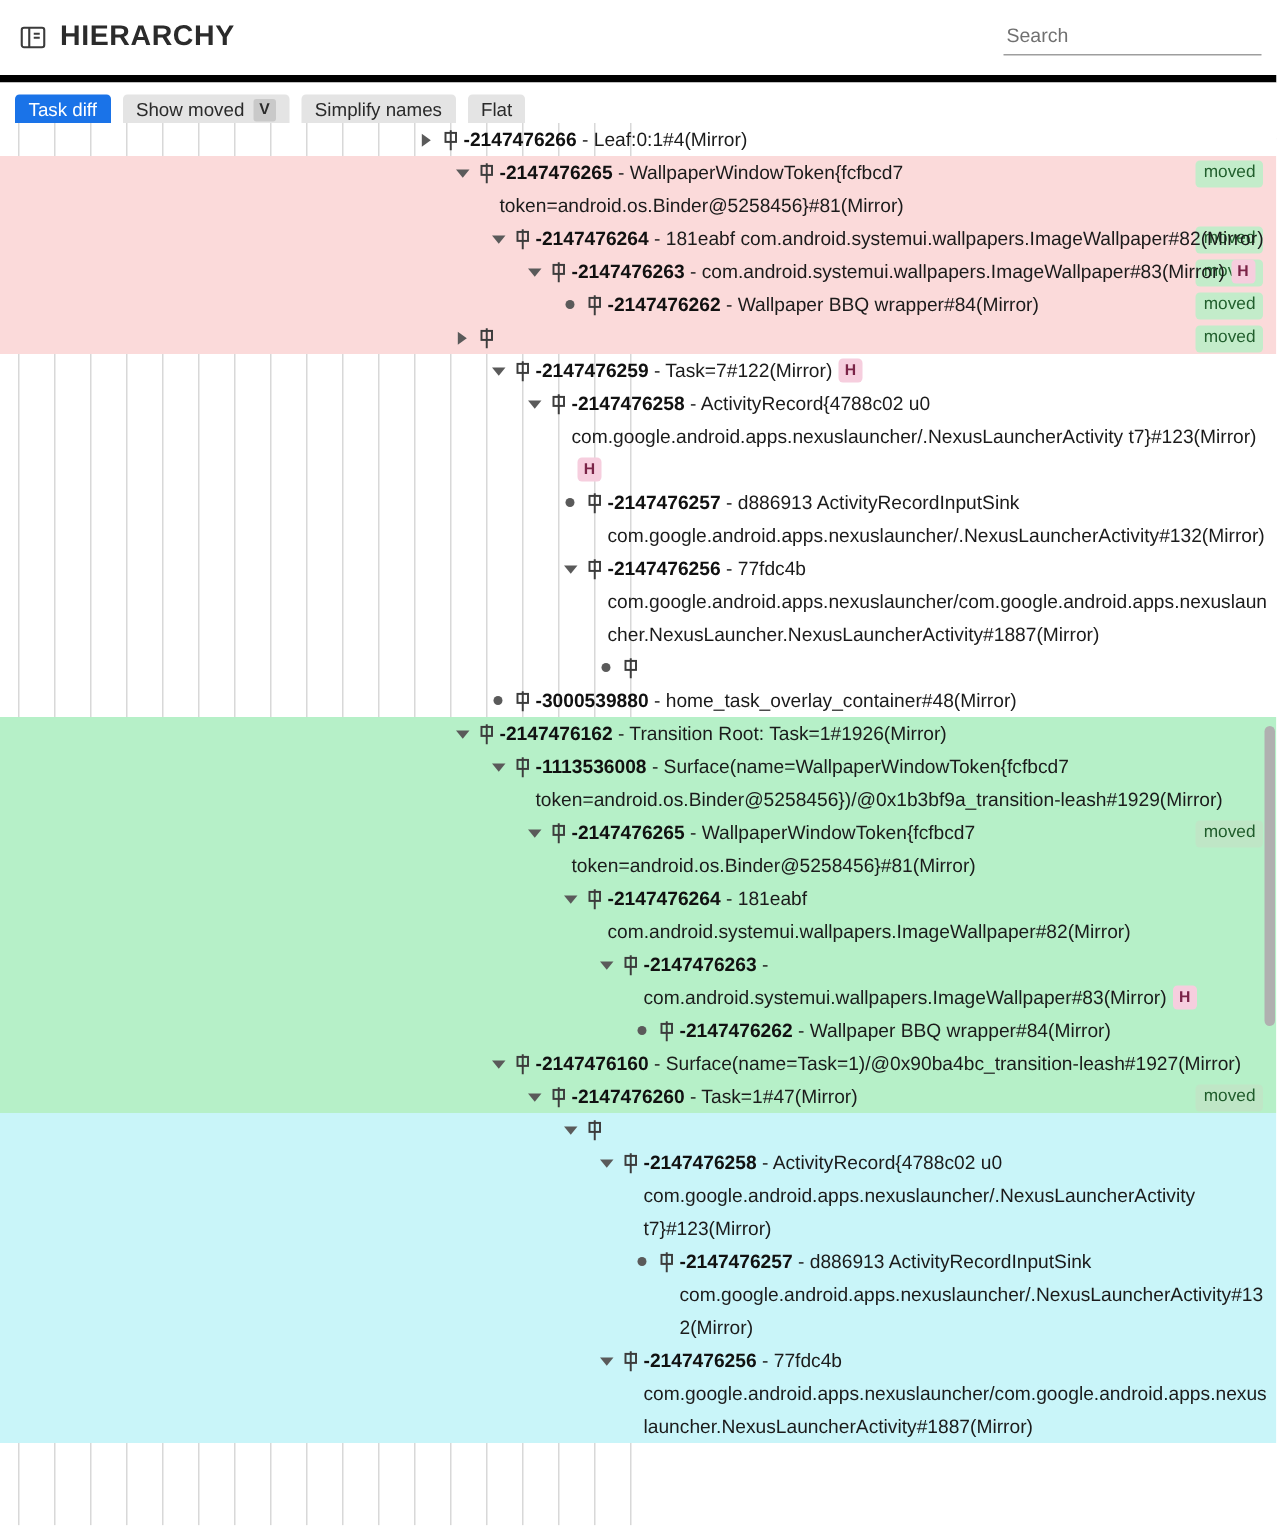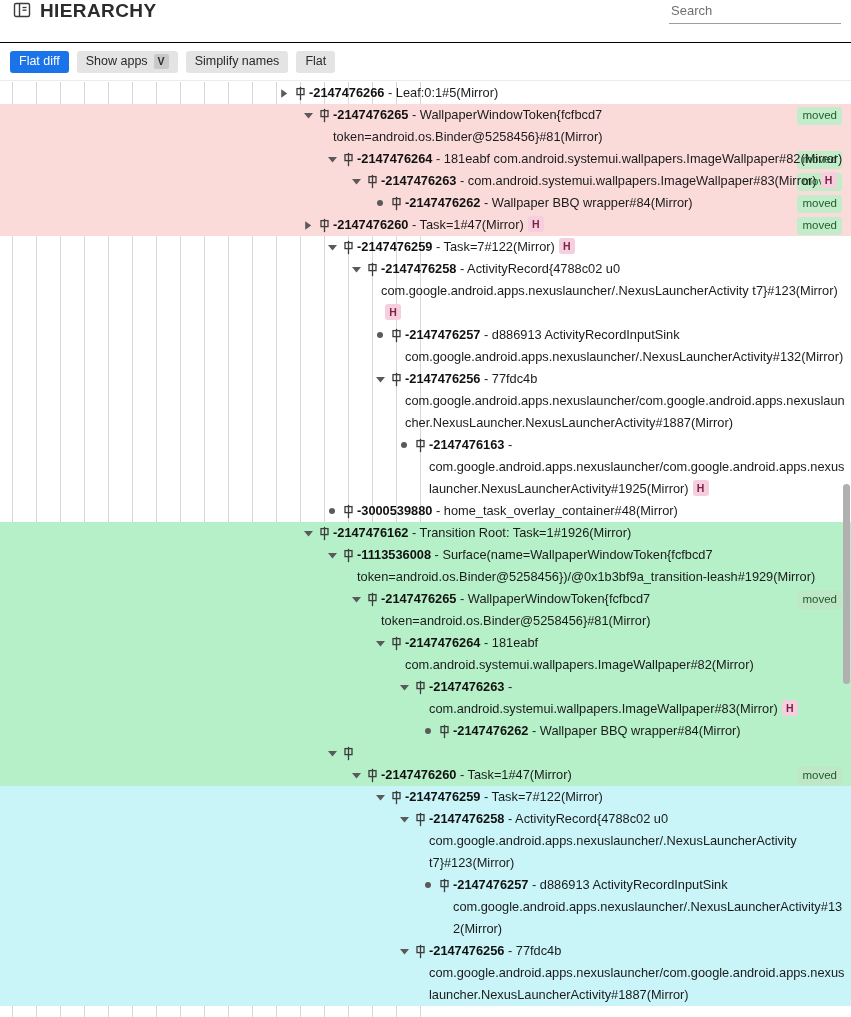--- a/index.html
+++ b/index.html
@@ -7,24 +7,24 @@
     margin: 0; padding: 0;
     width: 851px; height: 1017px;
     font-family: "Liberation Sans", sans-serif;
     background: #ffffff;
     overflow: hidden;
   }
   #app { width: 851px; height: 1017px; position: relative; overflow: hidden; }
 
   
   .header {
-    height: 43px;
-    display: flex; 
+    height: 55px;
+    display: flex; align-items: center;
     padding: 0 10px 0 12px;
-    border-bottom: 1px solid #000000;
+    border-bottom: 5px solid #000000;
     background: #fff;
   }
   .hdr-icon {
     width: 19px; height: 19px; margin-right: 9px;
     display: inline-flex; align-items: center; justify-content: center;
     color: #3b3b3b;
   }
   .hdr-title {
     font-size: 19px; font-weight: bold; letter-spacing: .4px; color: #2b2b2b;
     white-space: nowrap;
@@ -147,23 +147,23 @@
       </svg>
     </span>
     <span class="hdr-title">HIERARCHY</span>
     <span class="hdr-spacer"></span>
     <span class="search-wrap">
       <input class="search-input" type="text" placeholder="Search" style="">
     </span>
   </div>
 
   <div class="toolbar">
-    <button class="chip active">Flat diff</button>
+    <button class="chip active">Task diff</button>
     <button class="chip">
-      <span>Show apps</span>
+      <span>Show moved</span>
       <span class="kbd">V</span>
     </button>
     <button class="chip">Simplify names</button>
     <button class="chip">Flat</button>
   </div>
 
   <div class="tree">
     <div class="guides" id="guides">
         <div class="guide" style="left: 12px;"></div>
         <div class="guide" style="left: 36px;"></div>
@@ -192,21 +192,21 @@
               <svg width="11" height="11" viewBox="0 0 11 11">
                 <path d="M2.2 1.2 L8.2 5.5 L2.2 9.8 Z" fill="#5a5a5a"></path>
               </svg>
             </span>
             <span class="pin">
               <svg width="13" height="15" viewBox="0 0 13 15">
                 <line x1="6.5" y1="0.8" x2="6.5" y2="14.2" stroke="#3c3c3c" stroke-width="1.3"></line>
                 <rect x="3" y="2.6" width="7" height="6" fill="none" stroke="#3c3c3c" stroke-width="1.3"></rect>
               </svg>
             </span>
-            <span class="label"><span class="nid">-2147476266</span><span class="desc"> - Leaf:0:1#5(Mirror)</span></span>
+            <span class="label"><span class="nid">-2147476266</span><span class="desc"> - Leaf:0:1#4(Mirror)</span></span>
           </div>
         </div>
         <div class="row h-pink">
           <div class="rowinner">
             <span class="spacer" style="width: 300px;"></span>
             <span class="twisty">
               <svg width="11" height="11" viewBox="0 0 11 11">
                 <path d="M1 3 L10 3 L5.5 8.5 Z" fill="#5a5a5a"></path>
               </svg>
             </span>
@@ -279,21 +279,20 @@
               <svg width="11" height="11" viewBox="0 0 11 11">
                 <path d="M2.2 1.2 L8.2 5.5 L2.2 9.8 Z" fill="#5a5a5a"></path>
               </svg>
             </span>
             <span class="pin">
               <svg width="13" height="15" viewBox="0 0 13 15">
                 <line x1="6.5" y1="0.8" x2="6.5" y2="14.2" stroke="#3c3c3c" stroke-width="1.3"></line>
                 <rect x="3" y="2.6" width="7" height="6" fill="none" stroke="#3c3c3c" stroke-width="1.3"></rect>
               </svg>
             </span>
-            <span class="label"><span class="nid">-2147476260</span><span class="desc"> - Task=1#47(Mirror)</span><span class="badge-h">H</span></span>
           </div>
           <span class="badge-moved">moved</span>
         </div>
         <div class="row ">
           <div class="rowinner">
             <span class="spacer" style="width: 324px;"></span>
             <span class="twisty">
               <svg width="11" height="11" viewBox="0 0 11 11">
                 <path d="M1 3 L10 3 L5.5 8.5 Z" fill="#5a5a5a"></path>
               </svg>
@@ -361,21 +360,20 @@
             <span class="spacer" style="width: 396px;"></span>
             <span class="twisty empty">
               <span class="dot"></span>
             </span>
             <span class="pin">
               <svg width="13" height="15" viewBox="0 0 13 15">
                 <line x1="6.5" y1="0.8" x2="6.5" y2="14.2" stroke="#3c3c3c" stroke-width="1.3"></line>
                 <rect x="3" y="2.6" width="7" height="6" fill="none" stroke="#3c3c3c" stroke-width="1.3"></rect>
               </svg>
             </span>
-            <span class="label"><span class="nid">-2147476163</span><span class="desc"> - com.google.android.apps.nexuslauncher/com.google.android.apps.nexuslauncher.NexusLauncherActivity#1925(Mirror)</span><span class="badge-h">H</span></span>
           </div>
         </div>
         <div class="row ">
           <div class="rowinner">
             <span class="spacer" style="width: 324px;"></span>
             <span class="twisty empty">
               <span class="dot"></span>
             </span>
             <span class="pin">
               <svg width="13" height="15" viewBox="0 0 13 15">
@@ -494,20 +492,21 @@
               <svg width="11" height="11" viewBox="0 0 11 11">
                 <path d="M1 3 L10 3 L5.5 8.5 Z" fill="#5a5a5a"></path>
               </svg>
             </span>
             <span class="pin">
               <svg width="13" height="15" viewBox="0 0 13 15">
                 <line x1="6.5" y1="0.8" x2="6.5" y2="14.2" stroke="#3c3c3c" stroke-width="1.3"></line>
                 <rect x="3" y="2.6" width="7" height="6" fill="none" stroke="#3c3c3c" stroke-width="1.3"></rect>
               </svg>
             </span>
+            <span class="label"><span class="nid">-2147476160</span><span class="desc"> - Surface(name=Task=1)/@0x90ba4bc_transition-leash#1927(Mirror)</span></span>
           </div>
         </div>
         <div class="row h-green">
           <div class="rowinner">
             <span class="spacer" style="width: 348px;"></span>
             <span class="twisty">
               <svg width="11" height="11" viewBox="0 0 11 11">
                 <path d="M1 3 L10 3 L5.5 8.5 Z" fill="#5a5a5a"></path>
               </svg>
             </span>
@@ -528,21 +527,20 @@
               <svg width="11" height="11" viewBox="0 0 11 11">
                 <path d="M1 3 L10 3 L5.5 8.5 Z" fill="#5a5a5a"></path>
               </svg>
             </span>
             <span class="pin">
               <svg width="13" height="15" viewBox="0 0 13 15">
                 <line x1="6.5" y1="0.8" x2="6.5" y2="14.2" stroke="#3c3c3c" stroke-width="1.3"></line>
                 <rect x="3" y="2.6" width="7" height="6" fill="none" stroke="#3c3c3c" stroke-width="1.3"></rect>
               </svg>
             </span>
-            <span class="label"><span class="nid">-2147476259</span><span class="desc"> - Task=7#122(Mirror)</span></span>
           </div>
         </div>
         <div class="row h-cyan">
           <div class="rowinner">
             <span class="spacer" style="width: 396px;"></span>
             <span class="twisty">
               <svg width="11" height="11" viewBox="0 0 11 11">
                 <path d="M1 3 L10 3 L5.5 8.5 Z" fill="#5a5a5a"></path>
               </svg>
             </span>

